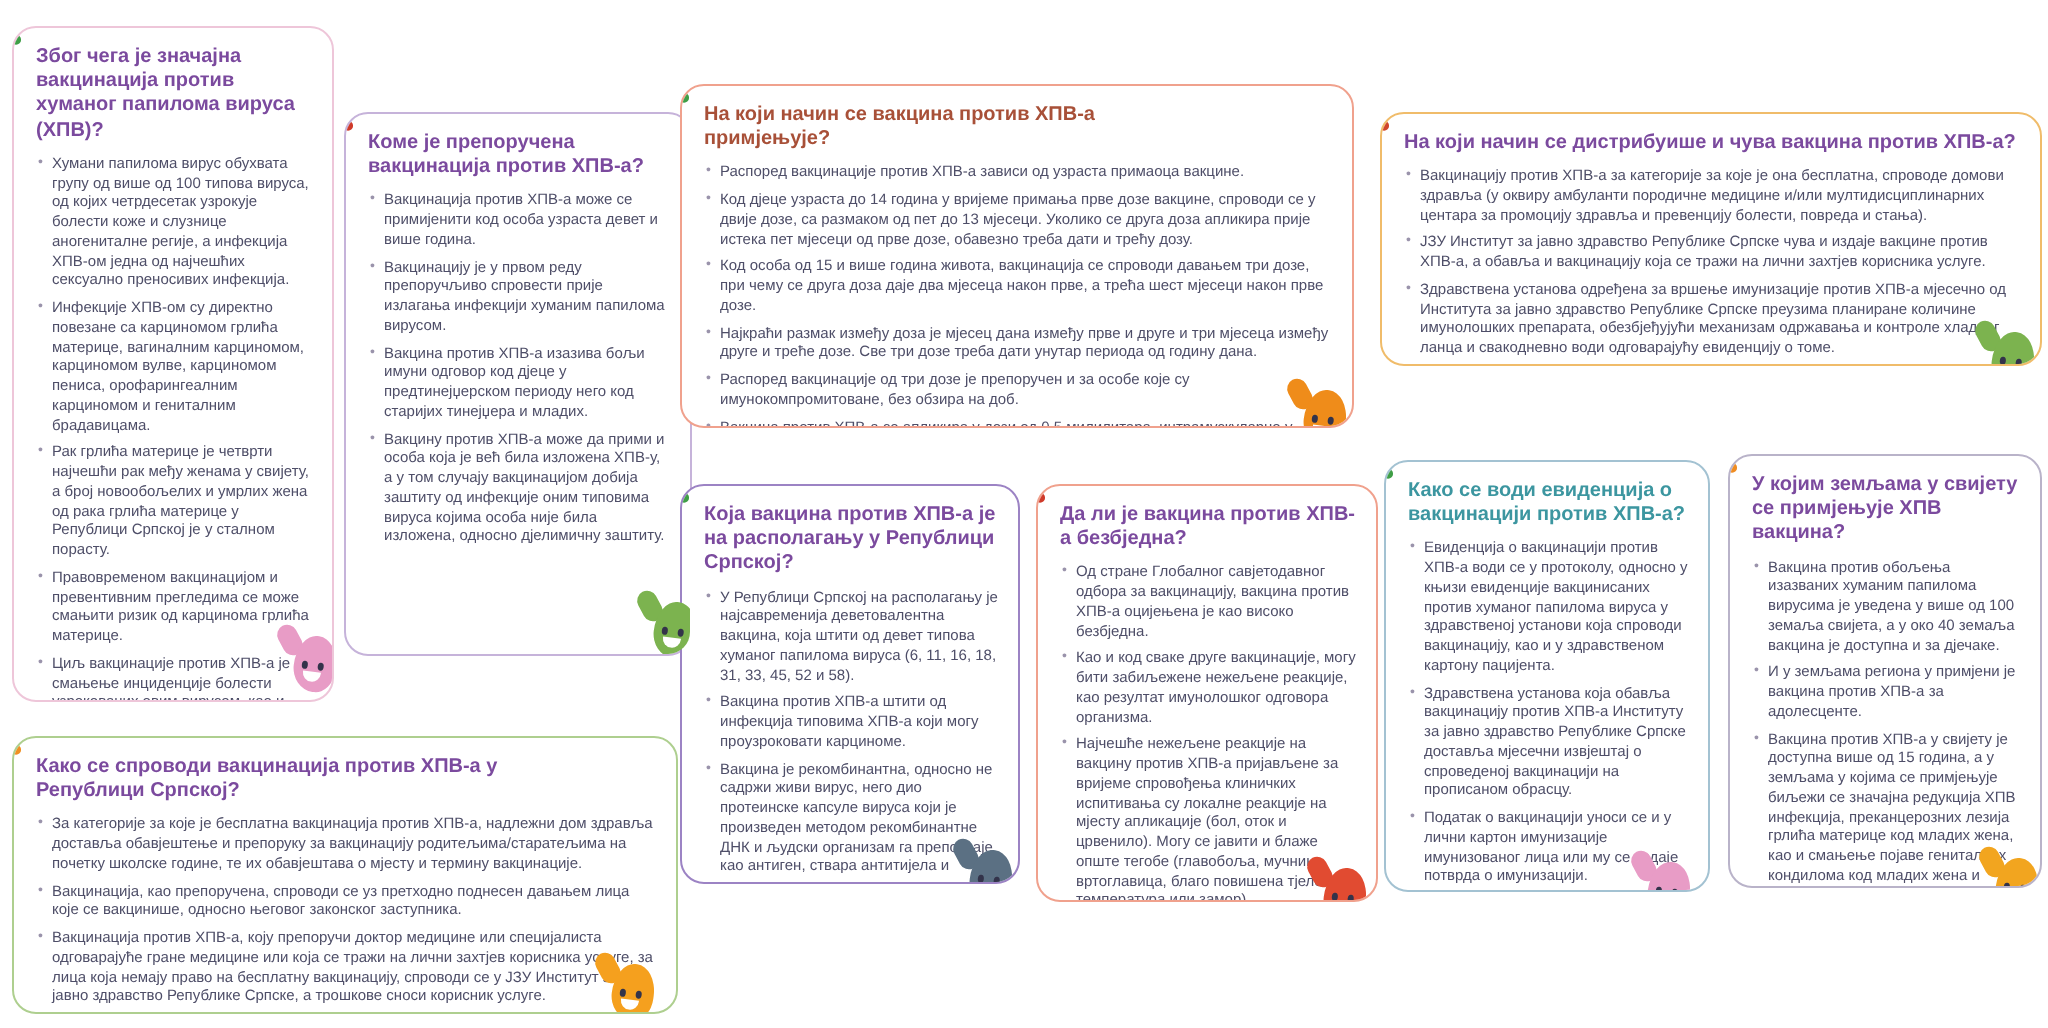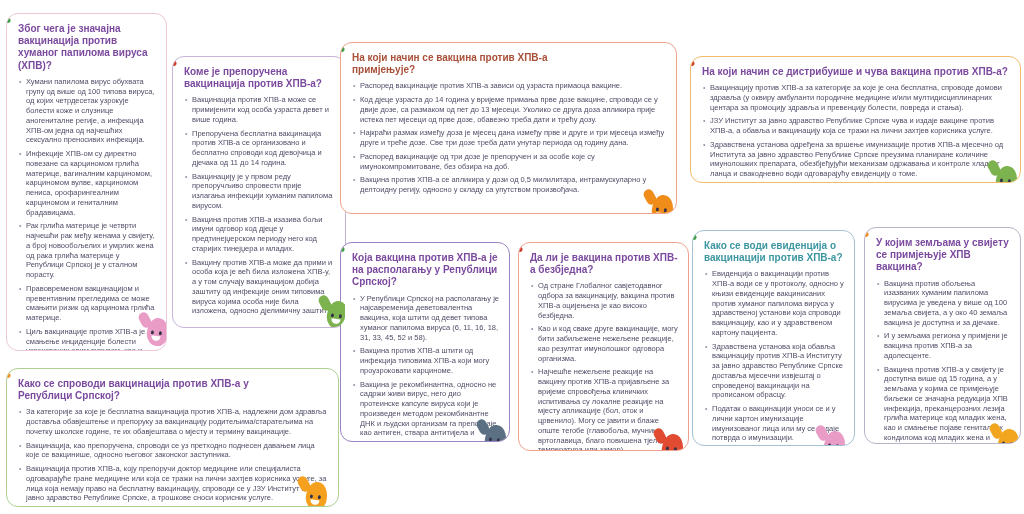--- a/index.html
+++ b/index.html
@@ -89,21 +89,20 @@
         <span class="smile"></span>
       </div>
     </div>
   </section>
 
   <section class="box b1" style="--border: #c6b3da; --title: #7b4a9e; --qmark: #cf3a2a; --mascot: #7cb34f;">
     <span class="qmark">?</span>
     <h2>Коме је препоручена вакцинација против ХПВ-а?</h2>
     <ul>
       <li>Вакцинација против ХПВ-а може се примијенити код особа узраста девет и више година.</li>
-      <li>Препоручена бесплатна вакцинација против ХПВ-а се организовано и бесплатно спроводи код дјевојчица и дјечака од 11 до 14 година.</li>
       <li>Вакцинацију је у првом реду препоручљиво спровести прије излагања инфекцији хуманим папилома вирусом.</li>
       <li>Вакцина против ХПВ-а изазива бољи имуни одговор код дјеце у предтинејџерском периоду него код старијих тинејџера и младих.</li>
       <li>Вакцину против ХПВ-а може да прими и особа која је већ била изложена ХПВ-у, а у том случају вакцинацијом добија заштиту од инфекције оним типовима вируса којима особа није била изложена, односно дјелимичну заштиту.</li>
     </ul>
     <div class="mascot">
       <div class="thumb"></div>
       <div class="fist">
         <span class="eye l"></span>
         <span class="eye r"></span>
         <span class="smile"></span>
@@ -128,20 +127,21 @@
       </div>
     </div>
   </section>
 
   <section class="box b3" style="--border: #f0a18d; --title: #a85038; --qmark: #3f9e46; --mascot: #ef8c1a;">
     <span class="qmark">?</span>
     <h2>На који начин се вакцина против ХПВ-а примјењује?</h2>
     <ul>
       <li>Распоред вакцинације против ХПВ-а зависи од узраста примаоца вакцине.</li>
       <li>Код дјеце узраста до 14 година у вријеме примања прве дозе вакцине, спроводи се у двије дозе, са размаком од пет до 13 мјесеци. Уколико се друга доза апликира прије истека пет мјесеци од прве дозе, обавезно треба дати и трећу дозу.</li>
+      <li>Код особа од 15 и више година живота, вакцинација се спроводи давањем три дозе, при чему се друга доза даје два мјесеца након прве, а трећа шест мјесеци након прве дозе.</li>
       <li>Најкраћи размак између доза је мјесец дана између прве и друге и три мјесеца између друге и треће дозе. Све три дозе треба дати унутар периода од годину дана.</li>
       <li>Распоред вакцинације од три дозе је препоручен и за особе које су имунокомпромитоване, без обзира на доб.</li>
       <li>Вакцина против ХПВ-а се апликира у дози од 0,5 милилитара, интрамускуларно у делтоидну регију, односно у складу са упутством произвођача.</li>
     </ul>
     <div class="mascot">
       <div class="thumb"></div>
       <div class="fist">
         <span class="eye l"></span>
         <span class="eye r"></span>
         <span class="smile"></span>

